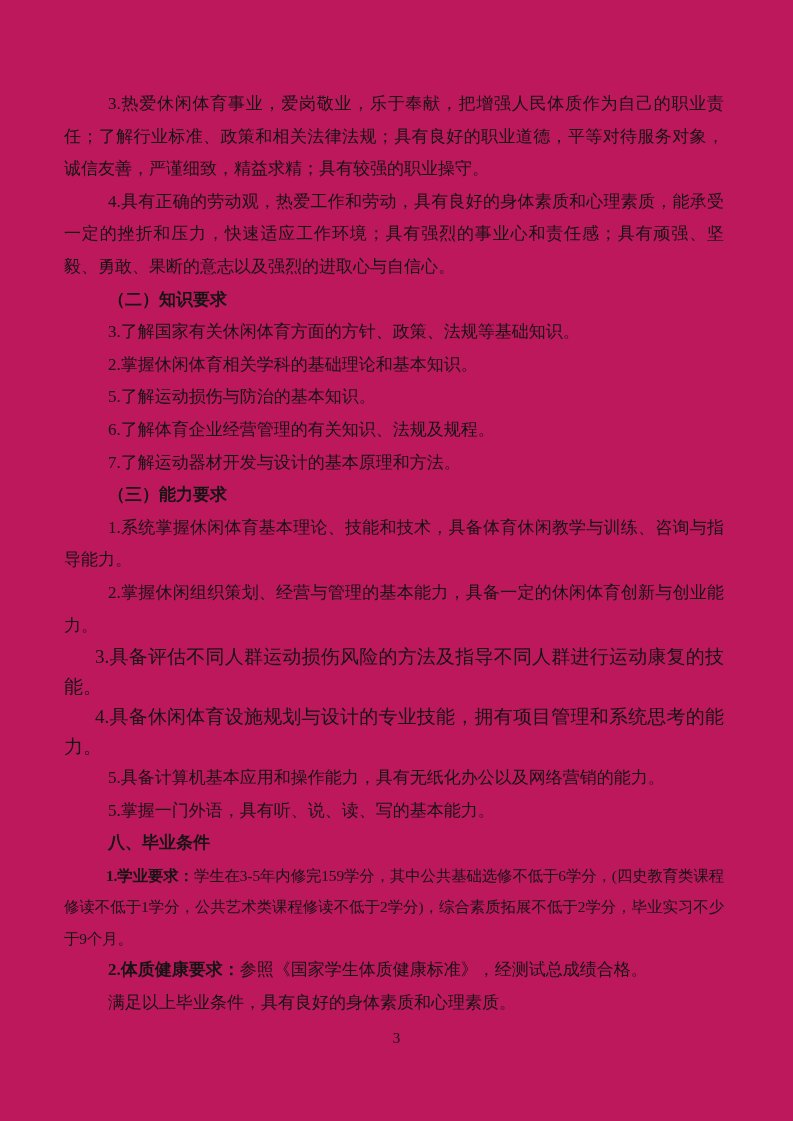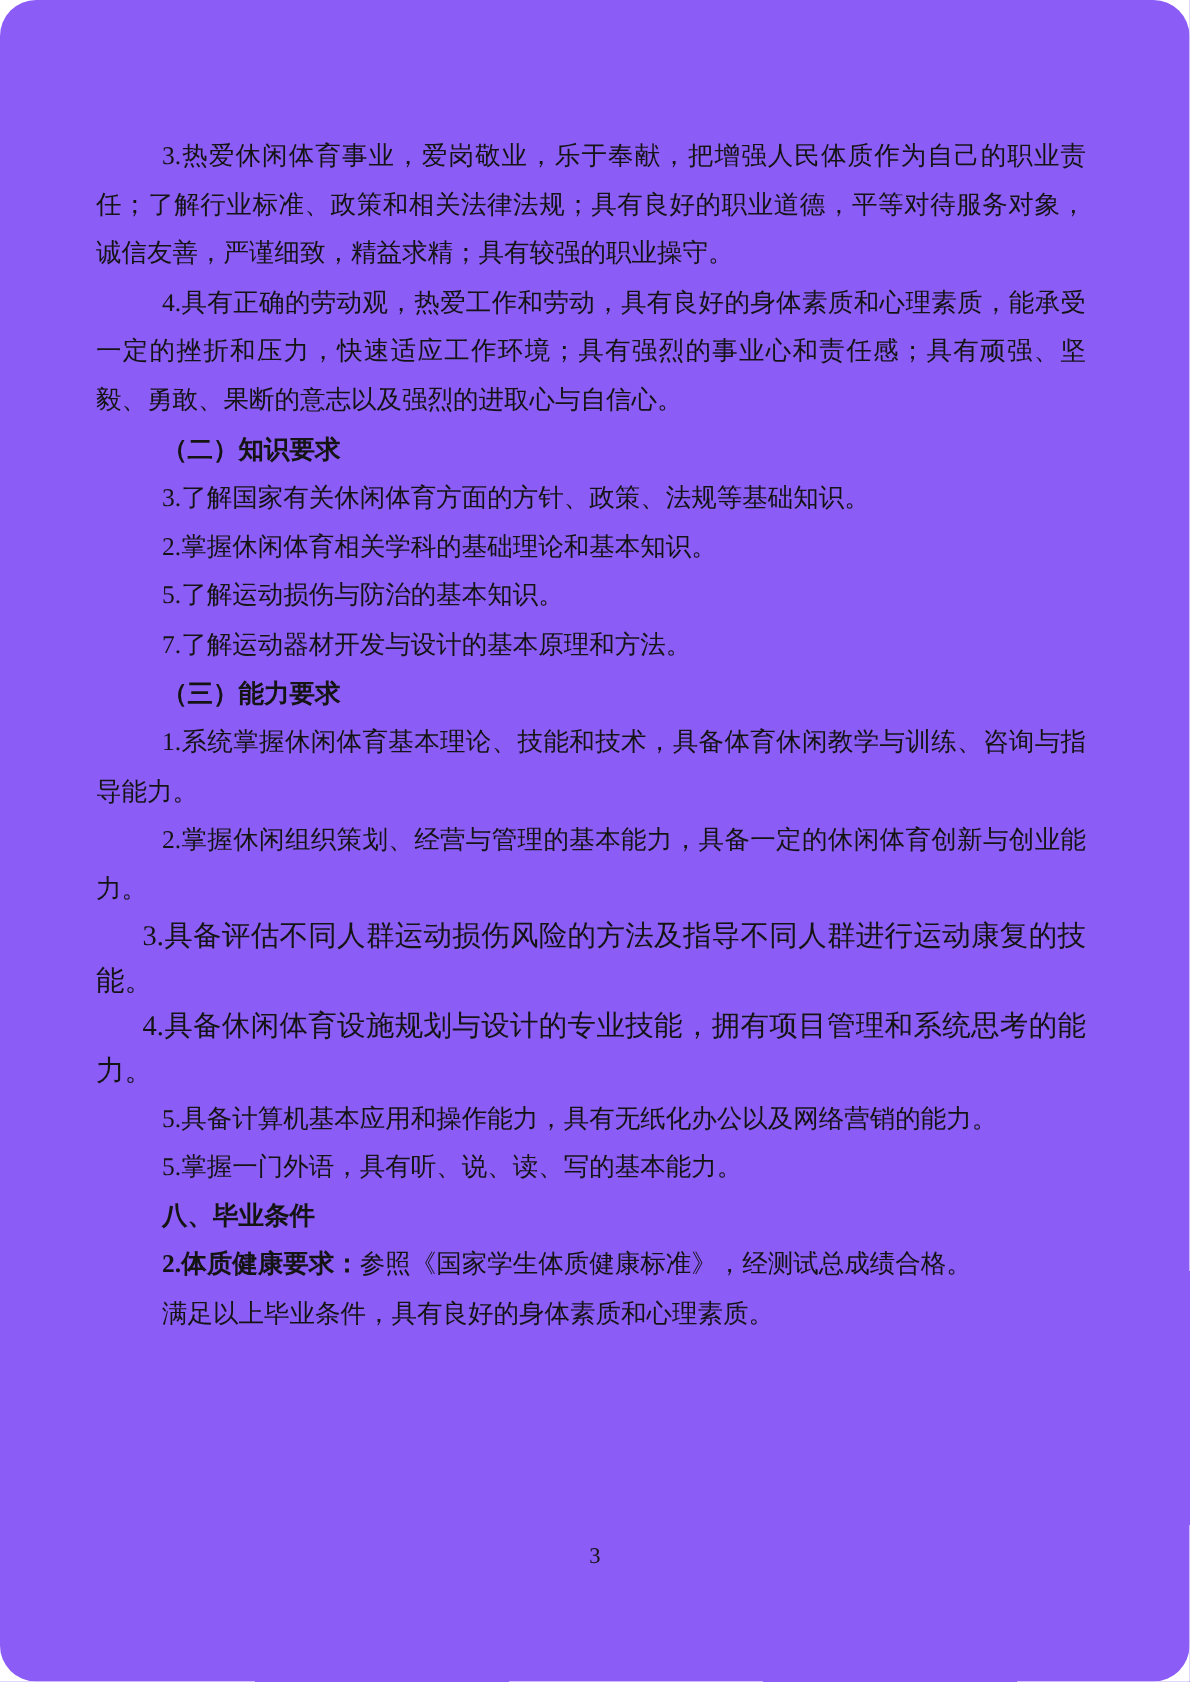--- a/index.html
+++ b/index.html
@@ -1,24 +1,23 @@
 <!DOCTYPE html>
 <html><head>
 <meta charset="utf-8">
 <style>
   html,body{margin:0;padding:0;background:#ffffff;}
   .page{
     position:relative;
     width:793px;
     height:1121px;
-    background:#8b5cf6;
+    background:#be185d;
     color:#141414;
     font-family:"Liberation Serif","DejaVu Serif",serif;
     overflow:hidden;
-    border-radius:24px;
   }
   .doc-body{
     position:absolute;
     left:64px;
     top:88px;
     width:660px;
     font-size:17px;
     line-height:32.6px;
     text-align:justify;
     text-justify:inter-ideograph;
@@ -44,26 +43,28 @@
 <body>
 
 <div class="page">
   <div class="doc-body">
       <p class="para">3.热爱休闲体育事业，爱岗敬业，乐于奉献，把增强人民体质作为自己的职业责任；了解行业标准、政策和相关法律法规；具有良好的职业道德，平等对待服务对象，诚信友善，严谨细致，精益求精；具有较强的职业操守。</p>
       <p class="para">4.具有正确的劳动观，热爱工作和劳动，具有良好的身体素质和心理素质，能承受一定的挫折和压力，快速适应工作环境；具有强烈的事业心和责任感；具有顽强、坚毅、勇敢、果断的意志以及强烈的进取心与自信心。</p>
       <p class="heading">（二）知识要求</p>
       <p class="para">3.了解国家有关休闲体育方面的方针、政策、法规等基础知识。</p>
       <p class="para">2.掌握休闲体育相关学科的基础理论和基本知识。</p>
       <p class="para">5.了解运动损伤与防治的基本知识。</p>
+      <p class="para">6.了解体育企业经营管理的有关知识、法规及规程。</p>
       <p class="para">7.了解运动器材开发与设计的基本原理和方法。</p>
       <p class="heading">（三）能力要求</p>
       <p class="para">1.系统掌握休闲体育基本理论、技能和技术，具备体育休闲教学与训练、咨询与指导能力。</p>
       <p class="para">2.掌握休闲组织策划、经营与管理的基本能力，具备一定的休闲体育创新与创业能力。</p>
       <p class="tight">3.具备评估不同人群运动损伤风险的方法及指导不同人群进行运动康复的技能。</p>
       <p class="tight">4.具备休闲体育设施规划与设计的专业技能，拥有项目管理和系统思考的能力。</p>
       <p class="para">5.具备计算机基本应用和操作能力，具有无纸化办公以及网络营销的能力。</p>
       <p class="para">5.掌握一门外语，具有听、说、读、写的基本能力。</p>
       <p class="heading">八、毕业条件</p>
+      <p class="condensed"><span class="lead">1.学业要求：</span><span>学生在3-5年内修完159学分，其中公共基础选修不低于6学分，(四史教育类课程修读不低于1学分，公共艺术类课程修读不低于2学分)，综合素质拓展不低于2学分，毕业实习不少于9个月。</span></p>
       <p class="para"><span class="lead">2.体质健康要求：</span><span>参照《国家学生体质健康标准》，经测试总成绩合格。</span></p>
       <p class="para">满足以上毕业条件，具有良好的身体素质和心理素质。</p>
     </div>
   <div class="page-number">3</div>
 </div>
 
 </body></html>

